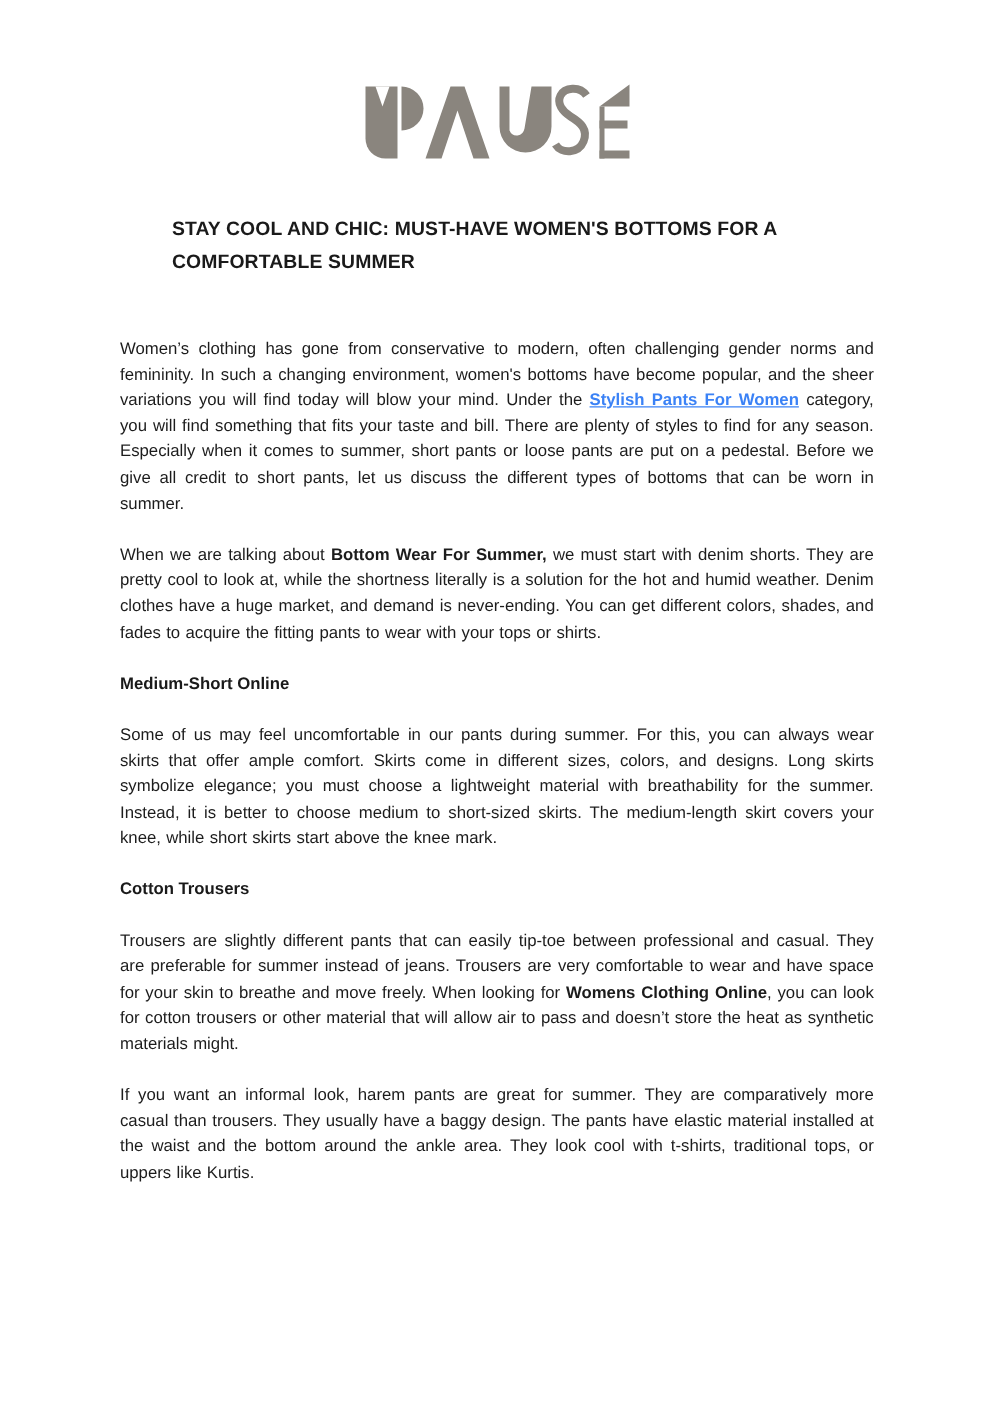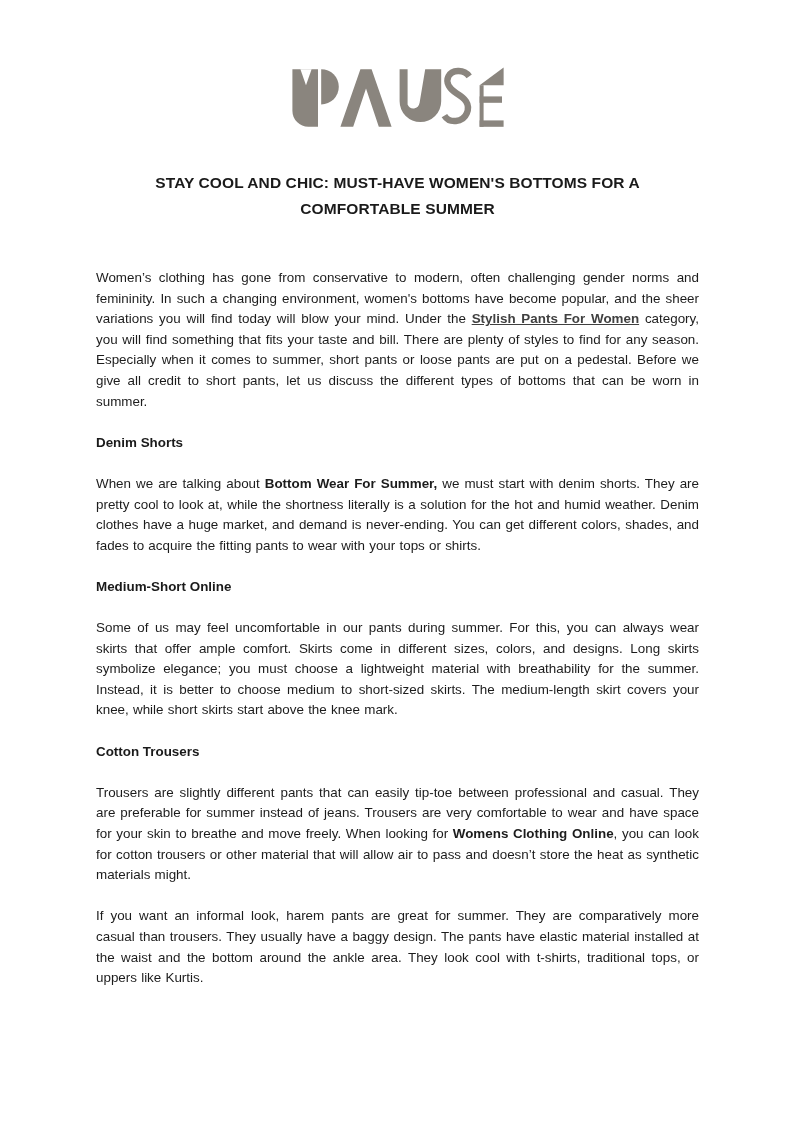--- a/index.html
+++ b/index.html
@@ -20,21 +20,20 @@
   }
   .logo-wrap {
     padding-top: 66px;
     text-align: center;
   }
   .logo-wrap svg { display: inline-block; }
   .sr { position: absolute; width: 1px; height: 1px; overflow: hidden; clip: rect(0 0 0 0); white-space: nowrap; }
   .doc-title {
     margin: 36px auto 46px auto;
     max-width: 520px;
-    text-align: center;
     font-size: 15.5px;
     line-height: 26px;
     font-weight: 700;
     color: #1a1a1a;
     letter-spacing: 0.1px;
   }
   .para {
     font-size: 13.4px;
     line-height: 20.6px;
     text-align: justify;
@@ -43,21 +42,21 @@
   }
   .sec-heading {
     font-size: 13.4px;
     line-height: 20.6px;
     font-weight: 700;
     margin-bottom: 20.6px;
     color: #1a1a1a;
   }
   .bold { font-weight: 700; }
   a.inline-link {
-    color: #404040;
+    color: #3b82f6;
     font-weight: 700;
   }
 </style>
 </head>
 <body>
 
 <div class="page">
 
   <div class="logo-wrap">
     <span class="sr">PAUSE</span>
@@ -81,21 +80,20 @@
       <path d="M10,4 L24,4 L17,24 Z" fill="#ffffff"></path>
 
       <path d="M221,13 C214,3 199,5 195,13 C191,21 197,29 205,34 C215,40 223,47 218,59 C213,71 196,72 190,62" fill="none" stroke="#8a857e" stroke-width="8"></path>
     </svg>
   </div>
 
   <h1 class="doc-title">STAY COOL AND CHIC: MUST-HAVE WOMEN'S BOTTOMS FOR A COMFORTABLE SUMMER</h1>
 
   <p class="para"><span>Women’s clothing has gone from conservative to modern, often challenging gender norms and femininity. In such a changing environment, women's bottoms have become popular, and the sheer variations you will find today will blow your mind. Under the </span><a class="inline-link" href="#">Stylish Pants For Women</a><span> category, you will find something that fits your taste and bill. There are plenty of styles to find for any season. Especially when it comes to summer, short pants or loose pants are put on a pedestal. Before we give all credit to short pants, let us discuss the different types of bottoms that can be worn in summer.</span></p>
 
-  <h3 class="sec-heading">Denim Shorts</h3>
   <p class="para"><span>When we are talking about </span><span class="bold">Bottom Wear For Summer,</span><span> we must start with denim shorts. They are pretty cool to look at, while the shortness literally is a solution for the hot and humid weather. Denim clothes have a huge market, and demand is never-ending. You can get different colors, shades, and fades to acquire the fitting pants to wear with your tops or shirts.</span></p>
 
   <h3 class="sec-heading">Medium-Short Online</h3>
   <p class="para"><span>Some of us may feel uncomfortable in our pants during summer. For this, you can always wear skirts that offer ample comfort. Skirts come in different sizes, colors, and designs. Long skirts symbolize elegance; you must choose a lightweight material with breathability for the summer. Instead, it is better to choose medium to short-sized skirts. The medium-length skirt covers your knee, while short skirts start above the knee mark.</span></p>
 
   <h3 class="sec-heading">Cotton Trousers</h3>
   <p class="para"><span>Trousers are slightly different pants that can easily tip-toe between professional and casual. They are preferable for summer instead of jeans. Trousers are very comfortable to wear and have space for your skin to breathe and move freely. When looking for </span><span class="bold">Womens Clothing Online</span><span>, you can look for cotton trousers or other material that will allow air to pass and doesn’t store the heat as synthetic materials might.</span></p>
 
   <p class="para"><span>If you want an informal look, harem pants are great for summer. They are comparatively more casual than trousers. They usually have a baggy design. The pants have elastic material installed at the waist and the bottom around the ankle area. They look cool with t-shirts, traditional tops, or uppers like Kurtis.</span></p>
 

